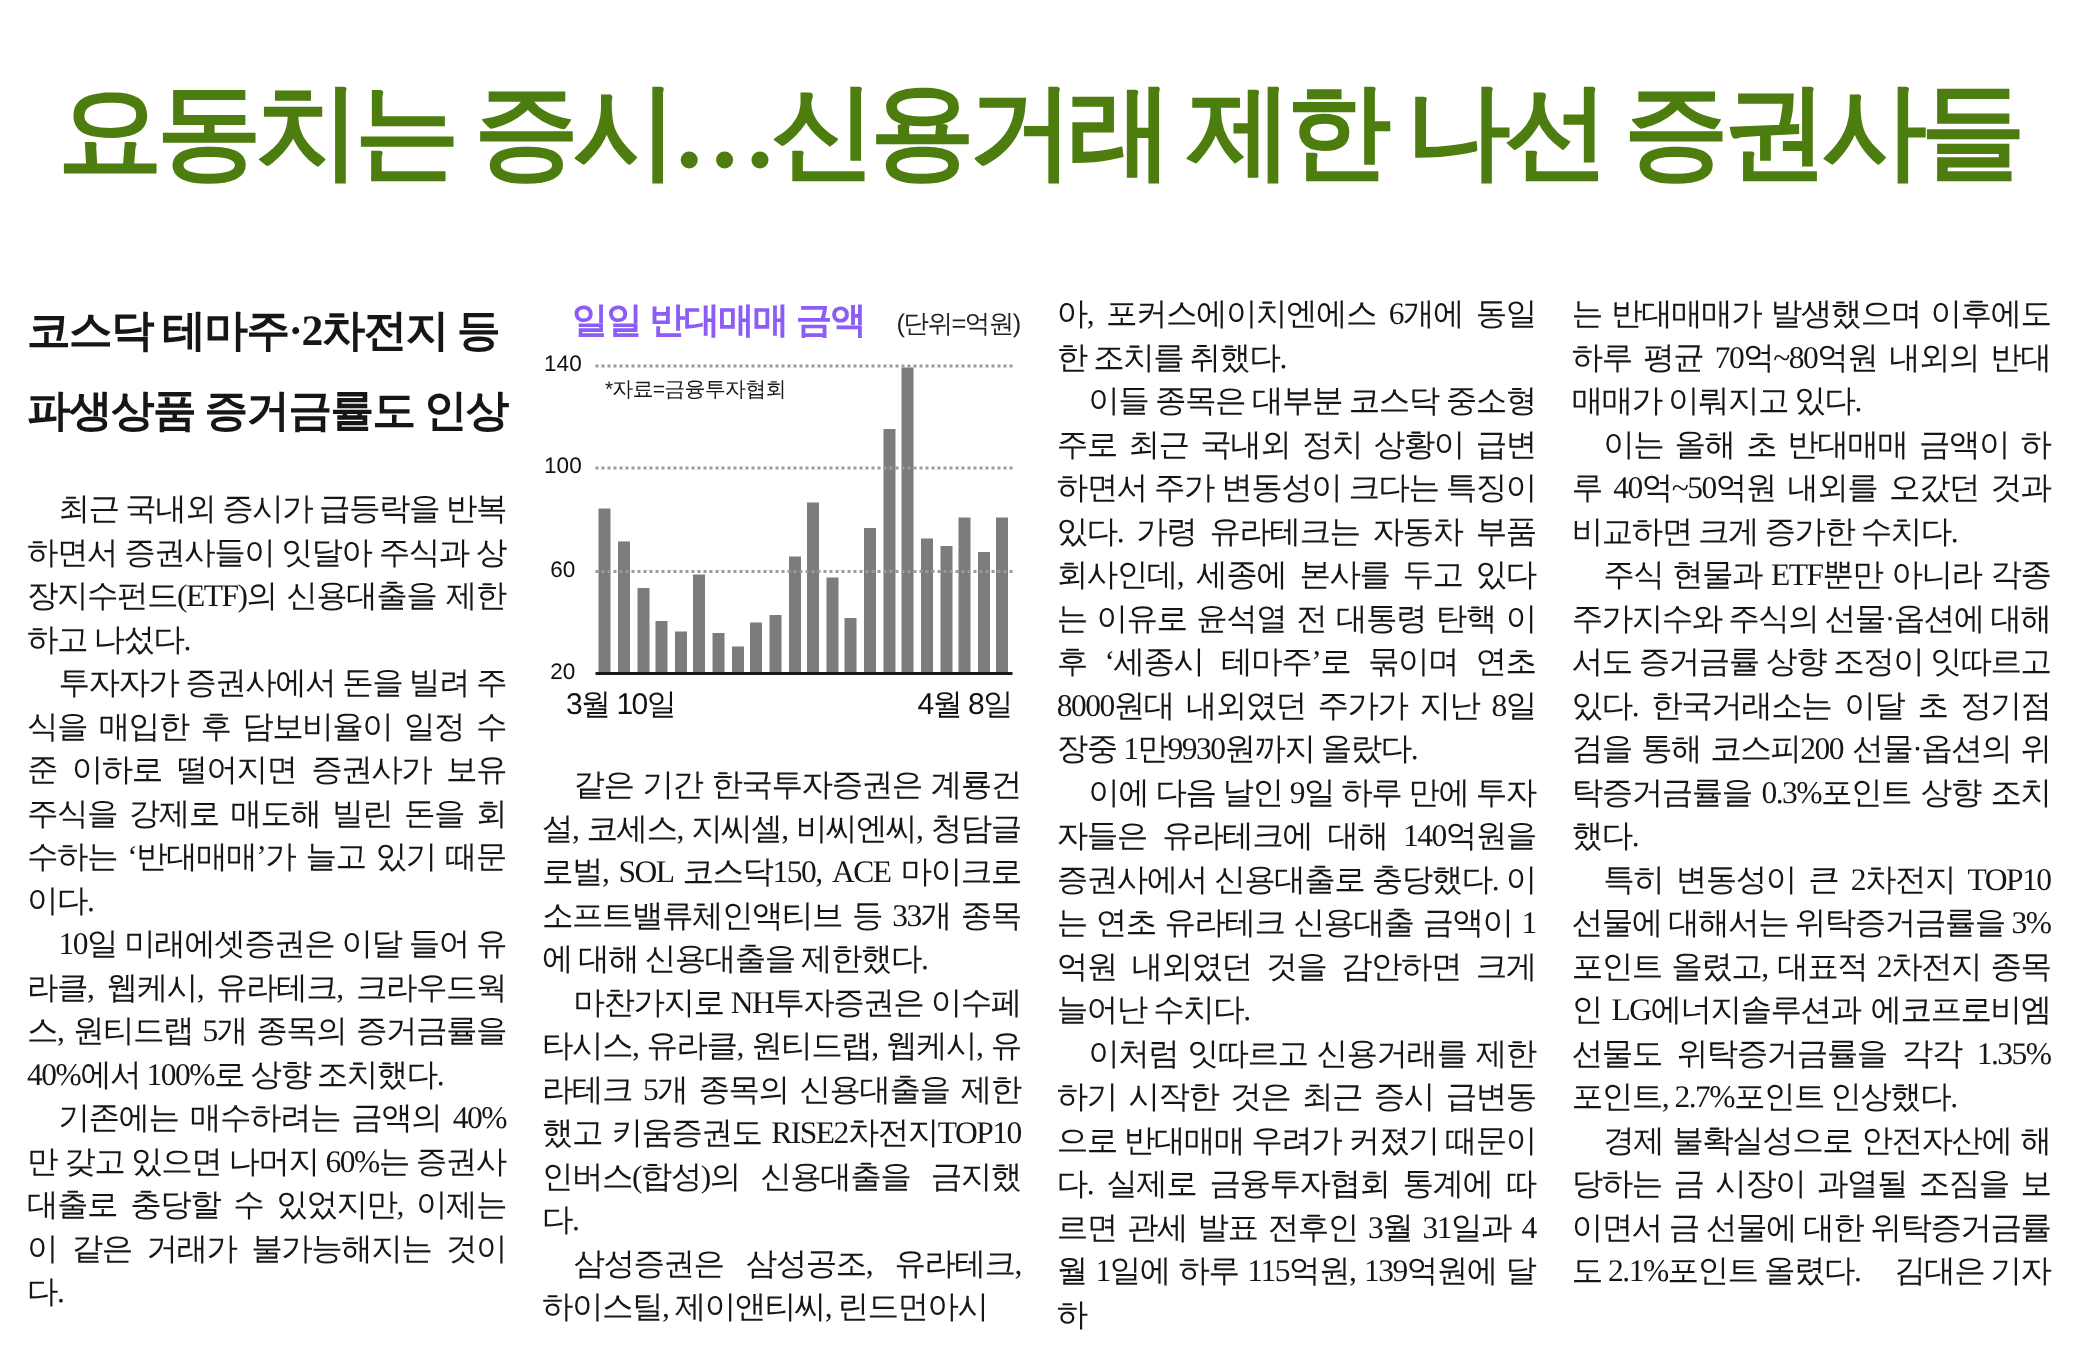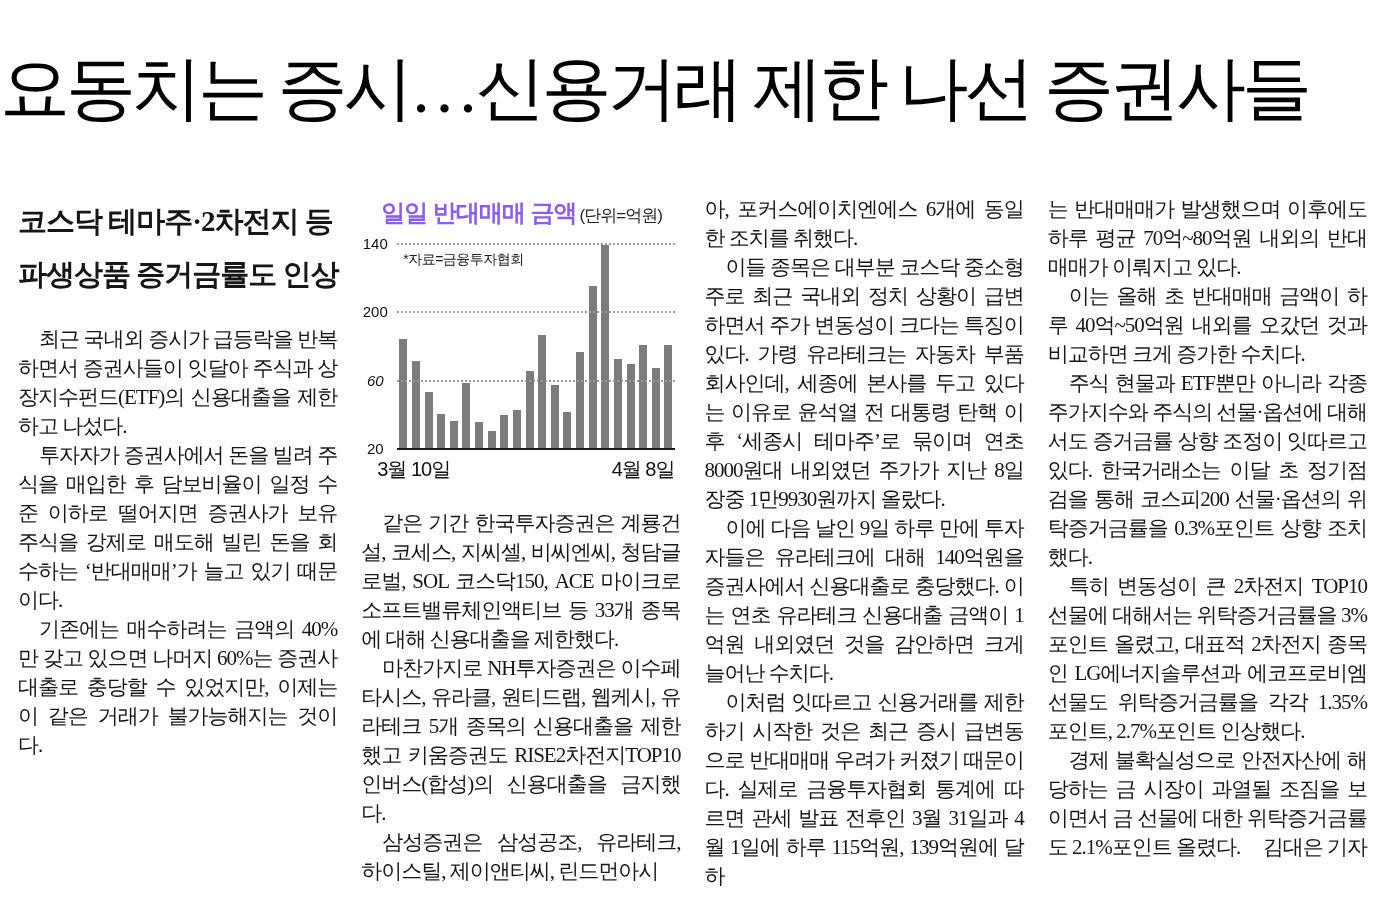--- a/index.html
+++ b/index.html
@@ -4,22 +4,22 @@
 <style>
   html,body{margin:0;padding:0;}
   body{
     width:1385px;height:909px;overflow:hidden;background:#ffffff;color:#111;
     font-family:"Liberation Serif","DejaVu Serif",serif;
   }
   .page{width:1385px;height:909px;position:relative;}
 
   
   .headline{
-    margin-top:30px;height:118px;line-height:118px;
-    font-size:70px;font-weight:400;letter-spacing:-4px;color:#000000;
+    margin-top:30px;height:118px;line-height:118px;text-align:center;
+    font-size:70px;font-weight:700;letter-spacing:-4px;color:#4d7c0f;
     font-family:"Liberation Serif","DejaVu Serif",serif;white-space:nowrap;
   }
 
   
   .content{
     display:grid;grid-template-columns:repeat(4,1fr);gap:24px;
     padding:0 18px;margin-top:38px;
   }
   .col{min-width:0;}
 
@@ -35,21 +35,21 @@
     margin:0;font-size:21px;line-height:29px;letter-spacing:-1px;
     text-align:justify;color:#161616;
   }
   .body-text .para.indent{text-indent:1em;}
   .byline{float:right;letter-spacing:-1px;}
 
   
   .chart{margin-top:2px;margin-bottom:26px;font-family:"Liberation Sans","DejaVu Sans",sans-serif;}
   .chart-header{margin-left:20px;white-space:nowrap;}
   .chart-title{font-size:24px;font-weight:700;letter-spacing:-1px;color:#8b5cf6;}
-  .chart-unit{font-size:17px;letter-spacing:-1px;color:#222;margin-left:3px;}
+  .chart-unit{font-size:17px;letter-spacing:-1px;color:#222;margin-left:21px;}
   .chart-plot{
     position:relative;height:205px;margin-left:36px;margin-right:6px;margin-top:14px;
     border-bottom:2px solid #1a1a1a;
   }
   .gridline{
     position:absolute;left:0;right:0;height:0;
     border-top:2px dotted #9a9a9a;
   }
   .ytick{
     position:absolute;left:-38px;width:32px;text-align:center;
@@ -79,20 +79,21 @@
   <div class="content">
 
     <div class="col">
       <div class="subheadline">
         <div class="shl">코스닥 테마주·2차전지 등</div>
         <div class="shl">파생상품 증거금률도 인상</div>
       </div>
       <div class="body-text">
           <p class="para indent">최근 국내외 증시가 급등락을 반복하면서 증권사들이 잇달아 주식과 상장지수펀드(ETF)의 신용대출을 제한하고 나섰다.</p>
           <p class="para indent">투자자가 증권사에서 돈을 빌려 주식을 매입한 후 담보비율이 일정 수준 이하로 떨어지면 증권사가 보유 주식을 강제로 매도해 빌린 돈을 회수하는 ‘반대매매’가 늘고 있기 때문이다.</p>
+          <p class="para indent">10일 미래에셋증권은 이달 들어 유라클, 웹케시, 유라테크, 크라우드웍스, 원티드랩 5개 종목의 증거금률을 40%에서 100%로 상향 조치했다.</p>
           <p class="para indent">기존에는 매수하려는 금액의 40%만 갖고 있으면 나머지 60%는 증권사 대출로 충당할 수 있었지만, 이제는 이 같은 거래가 불가능해지는 것이다.</p>
         </div>
     </div>
 
     <div class="col">
       <div class="chart">
         <div class="chart-header">
           <span class="chart-title">일일 반대매매 금액</span><span class="chart-unit">(단위=억원)</span>
         </div>
         <div class="chart-plot">
@@ -116,23 +117,23 @@
               <div class="bar" style="height: 79.1667%; background: rgb(124, 124, 124);"></div>
               <div class="bar" style="height: 99.1667%; background: rgb(124, 124, 124);"></div>
               <div class="bar" style="height: 43.3333%; background: rgb(124, 124, 124);"></div>
               <div class="bar" style="height: 40.8333%; background: rgb(124, 124, 124);"></div>
               <div class="bar" style="height: 50%; background: rgb(124, 124, 124);"></div>
               <div class="bar" style="height: 39.1667%; background: rgb(124, 124, 124);"></div>
               <div class="bar" style="height: 50%; background: rgb(124, 124, 124);"></div>
             </div>
         <div class="ytick" style="top: 100%;">20</div>
             <div class="gridline" style="top: 66.6667%;"></div>
-            <div class="ytick" style="top: 66.6667%; font-style: italic;">60</div>
+            <div class="ytick" style="top: 66.6667%;">60</div>
             <div class="gridline" style="top: 33.3333%;"></div>
-            <div class="ytick" style="top: 33.3333%;">200</div>
+            <div class="ytick" style="top: 33.3333%;">100</div>
             <div class="gridline" style="top: 0%;"></div>
             <div class="ytick" style="top: 0%;">140</div>
           </div>
         <div class="chart-xlabels">
           <span>3월 10일</span>
           <span>4월 8일</span>
         </div>
       </div>
       <div class="body-text">
           <p class="para indent">같은 기간 한국투자증권은 계룡건설, 코세스, 지씨셀, 비씨엔씨, 청담글로벌, SOL 코스닥150, ACE 마이크로소프트밸류체인액티브 등 33개 종목에 대해 신용대출을 제한했다.</p>

